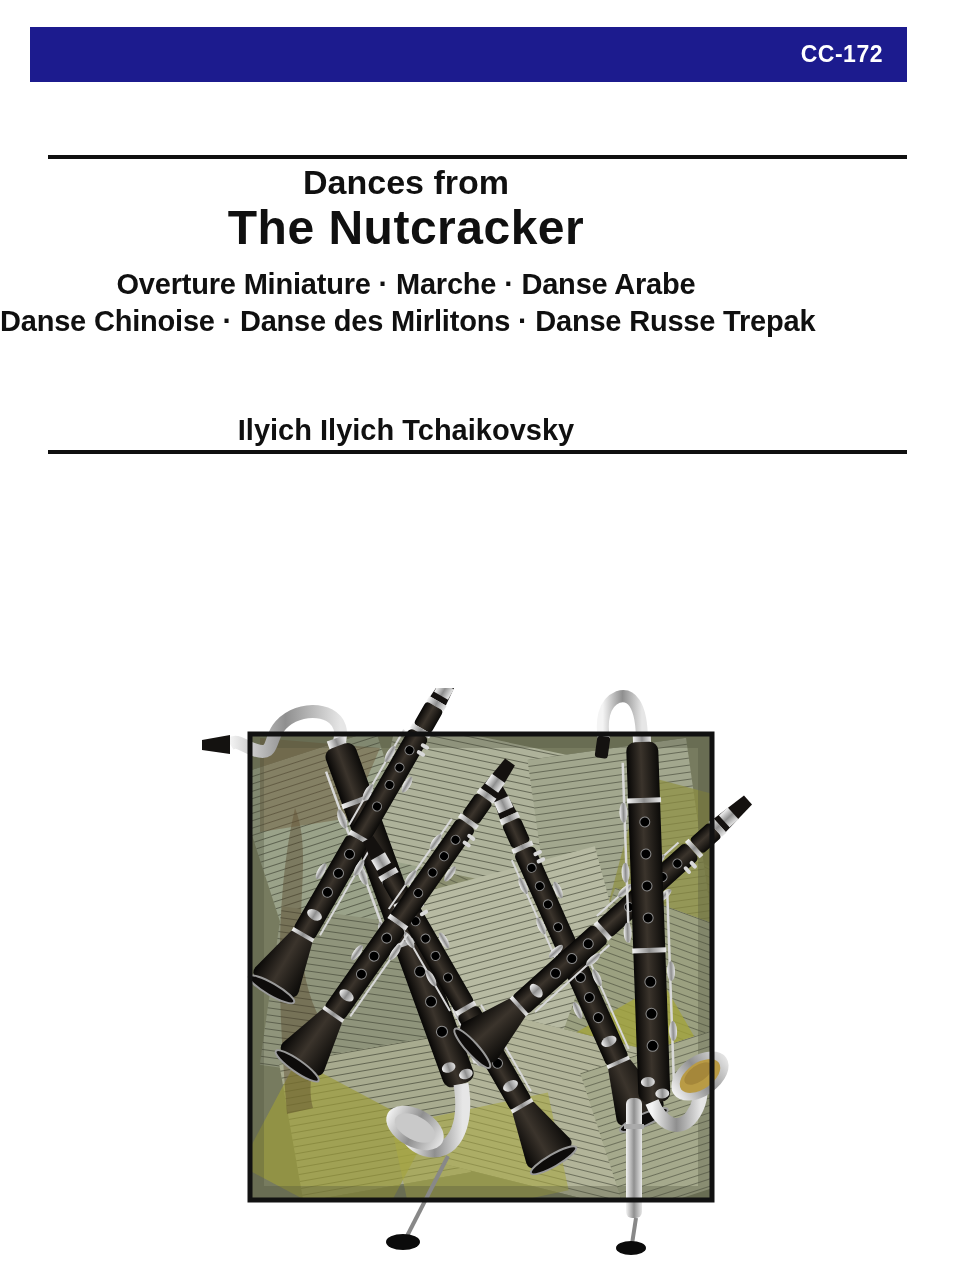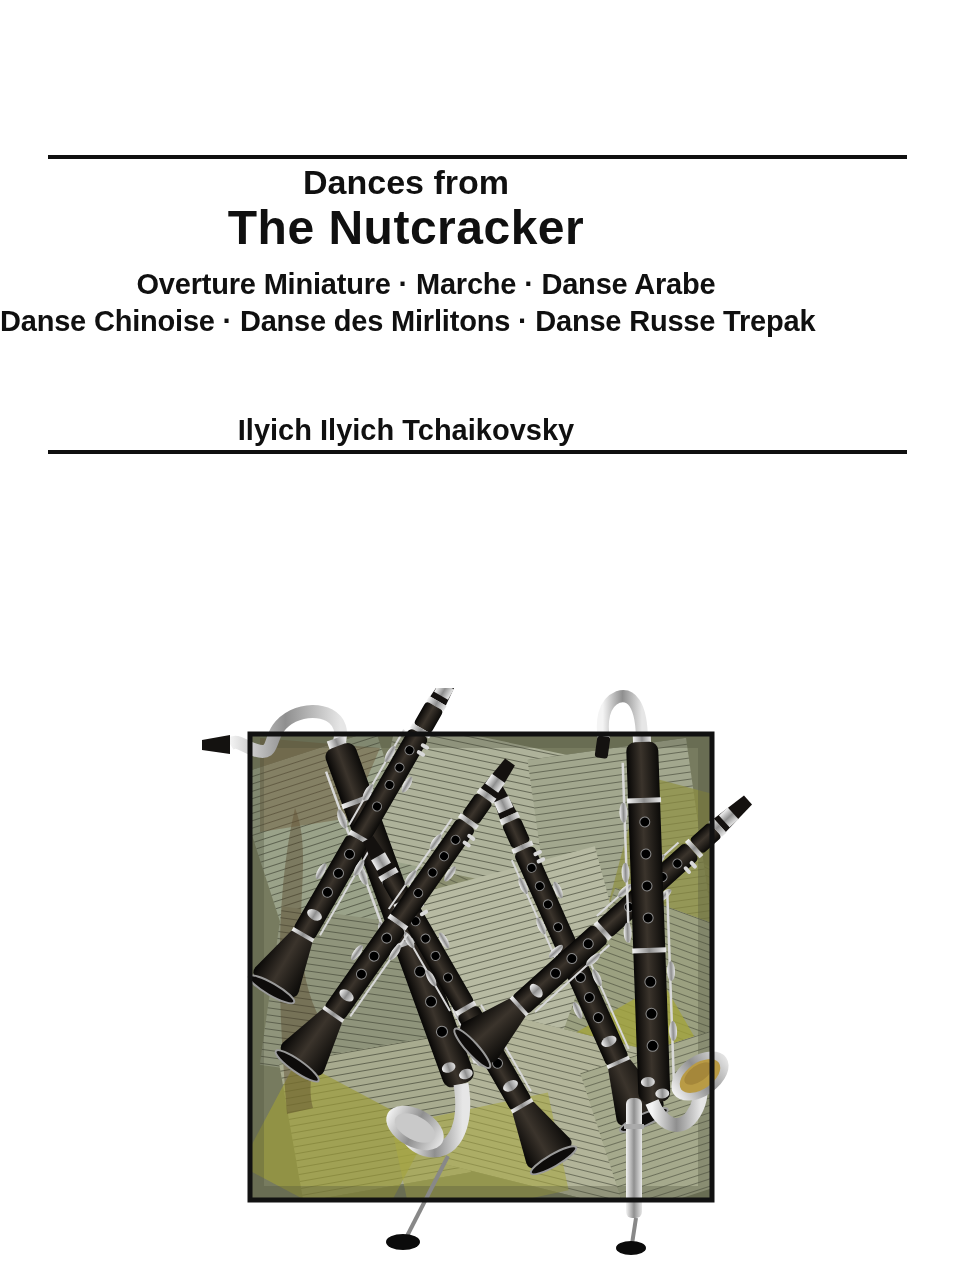--- a/index.html
+++ b/index.html
@@ -8,32 +8,35 @@
   .header-bar{position:absolute;left:30px;top:27px;width:877px;height:55px;background:#1c1b8e;}
   .catalog{position:absolute;right:24px;top:0;height:55px;line-height:55px;
            color:#ffffff;font-size:23px;font-weight:700;letter-spacing:.5px;}
   .rule{position:absolute;left:48px;width:859px;height:4px;background:#101010;}
   .rule-top{top:155px;}
   .rule-composer{top:450px;}
   .ctr{position:absolute;left:0;width:812px;text-align:center;white-space:nowrap;}
   .supertitle{top:163px;font-size:34px;font-weight:700;}
   .main-title{top:200px;font-size:48px;font-weight:700;letter-spacing:.5px;}
   .movements{font-size:29px;font-weight:700;letter-spacing:-.2px;}
-  .mov1{top:268px;margin-left:20px;}
+  .mov1{top:268px;}
   .mov2{top:305px;}
   .composer{top:414px;font-size:29px;font-weight:600;}
   .arranger{top:469px;font-family:"Liberation Serif",serif;font-size:25px;font-weight:400;letter-spacing:.3px;}
   .artwork{position:absolute;left:200px;top:688px;width:570px;height:582px;}
   .artwork svg{display:block;width:100%;height:100%;}
 </style>
 </head>
 <body>
 
 <div class="page">
 
+  <div class="header-bar">
+    <div class="catalog">CC-172</div>
+  </div>
 
   <div class="rule rule-top"></div>
 
   <div class="ctr supertitle">Dances from</div>
   <div class="ctr main-title">The Nutcracker</div>
   <div class="ctr movements mov1">Overture Miniature · Marche · Danse Arabe</div>
   <div class="ctr movements mov2">Danse Chinoise · Danse des Mirlitons · Danse Russe Trepak</div>
 
   <div class="ctr composer">Ilyich Ilyich Tchaikovsky</div>
   <div class="rule rule-composer"></div>

